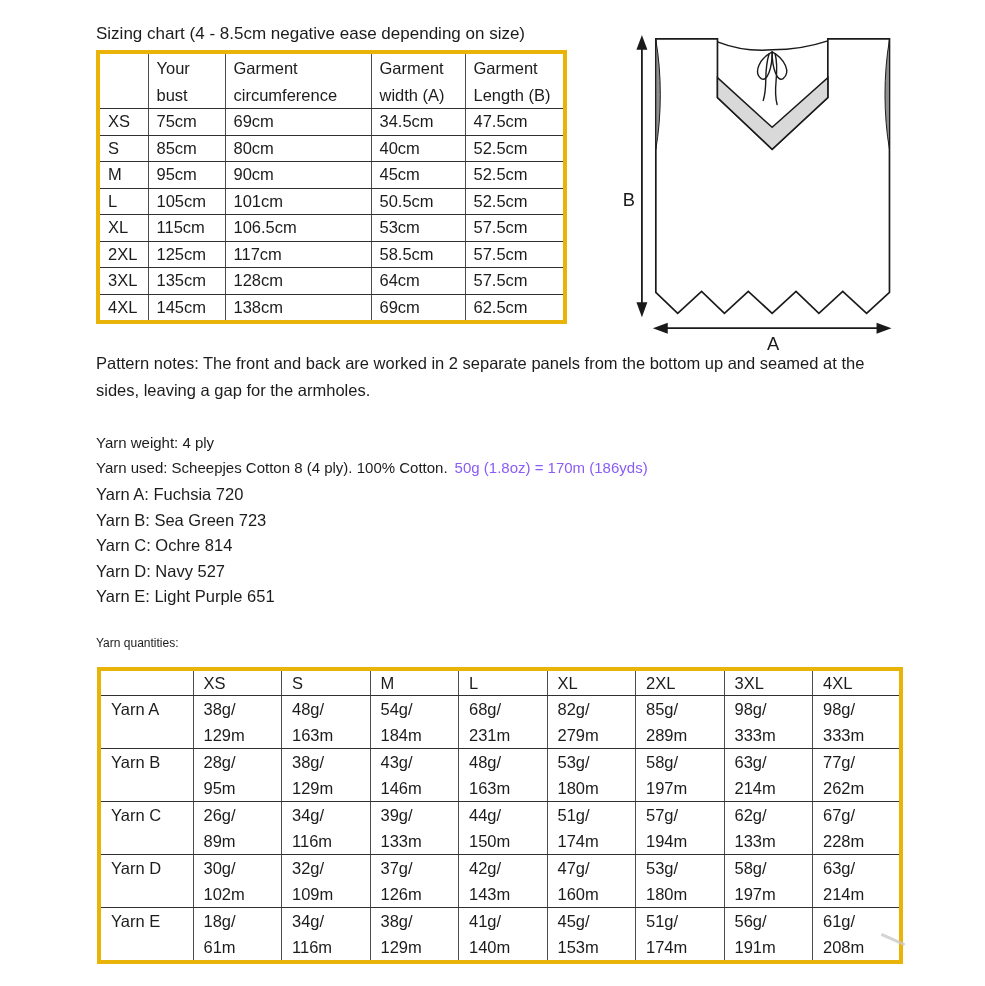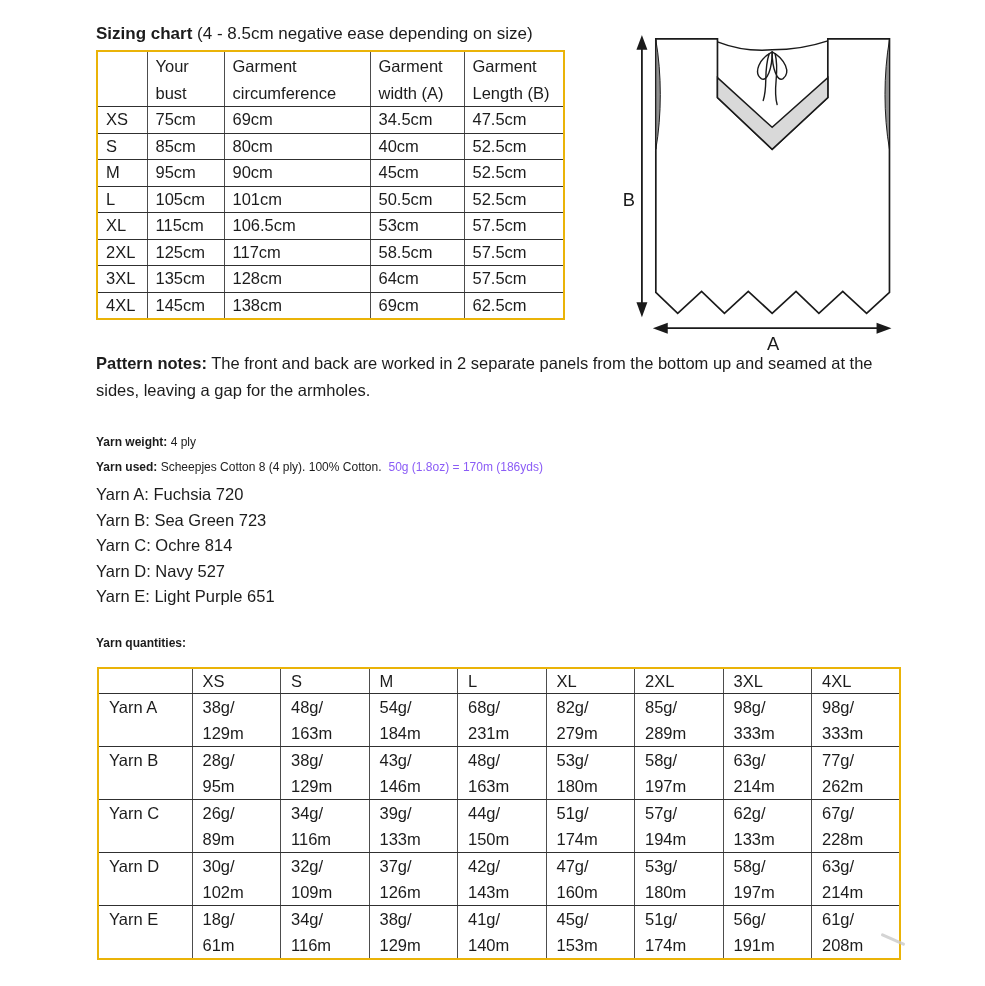--- a/index.html
+++ b/index.html
@@ -1,32 +1,32 @@
 <!DOCTYPE html>
 <html><head>
 <meta charset="utf-8">
 <style>
   html,body{margin:0;padding:0;background:#ffffff;}
   .page{
     position:relative;width:985px;height:986px;background:#ffffff;
     font-family:"Liberation Sans", sans-serif;color:#1c1c1c;overflow:hidden;
   }
   .abs{position:absolute;}
-  .b{font-weight:700;}
+  .b{font-weight:400;}
   .title{left:96px;top:24px;font-size:17px;}
   .notes{left:96px;top:350px;width:798px;font-size:16.5px;line-height:26.5px;}
-  .yline{left:96px;font-size:12px;line-height:21px;}
+  .yline{left:96px;font-size:15px;line-height:21px;}
   .accent{color:#8b5cf6;padding-left:7px;}
   .colors{left:96px;top:482px;font-size:16.5px;}
   .colors div{height:25.6px;line-height:25.6px;}
   .yq-heading{left:96px;top:636px;font-size:12px;}
 
   table{border-collapse:collapse;table-layout:fixed;position:absolute;background:#fff;}
   table,td{border:1px solid #4d4d4d;}
-  table{border:2px solid #eab308;}
+  table{border:4px solid #eab308;}
   td{border-top:1.5px solid #303030;border-bottom:1.5px solid #303030;
      font-size:16.5px;overflow:hidden;white-space:pre-line;}
   .sizing-table{left:96px;top:50px;width:467px;}
   .sizing-table thead td{height:52px;line-height:26.5px;vertical-align:top;padding:1px 2px 0 8px;}
   .sizing-table tbody td{height:25.5px;line-height:25.5px;padding:0 2px 0 8px;}
   .yarn-table{left:97px;top:667px;width:802px;}
   .yarn-table thead td{height:24px;line-height:24px;padding:0 2px 0 10px;}
   .yarn-table tbody td{height:50px;line-height:25.5px;vertical-align:top;padding:1px 2px 0 10px;}
 
   .diagram-svg{position:absolute;left:612px;top:18px;width:373px;height:345px;}

